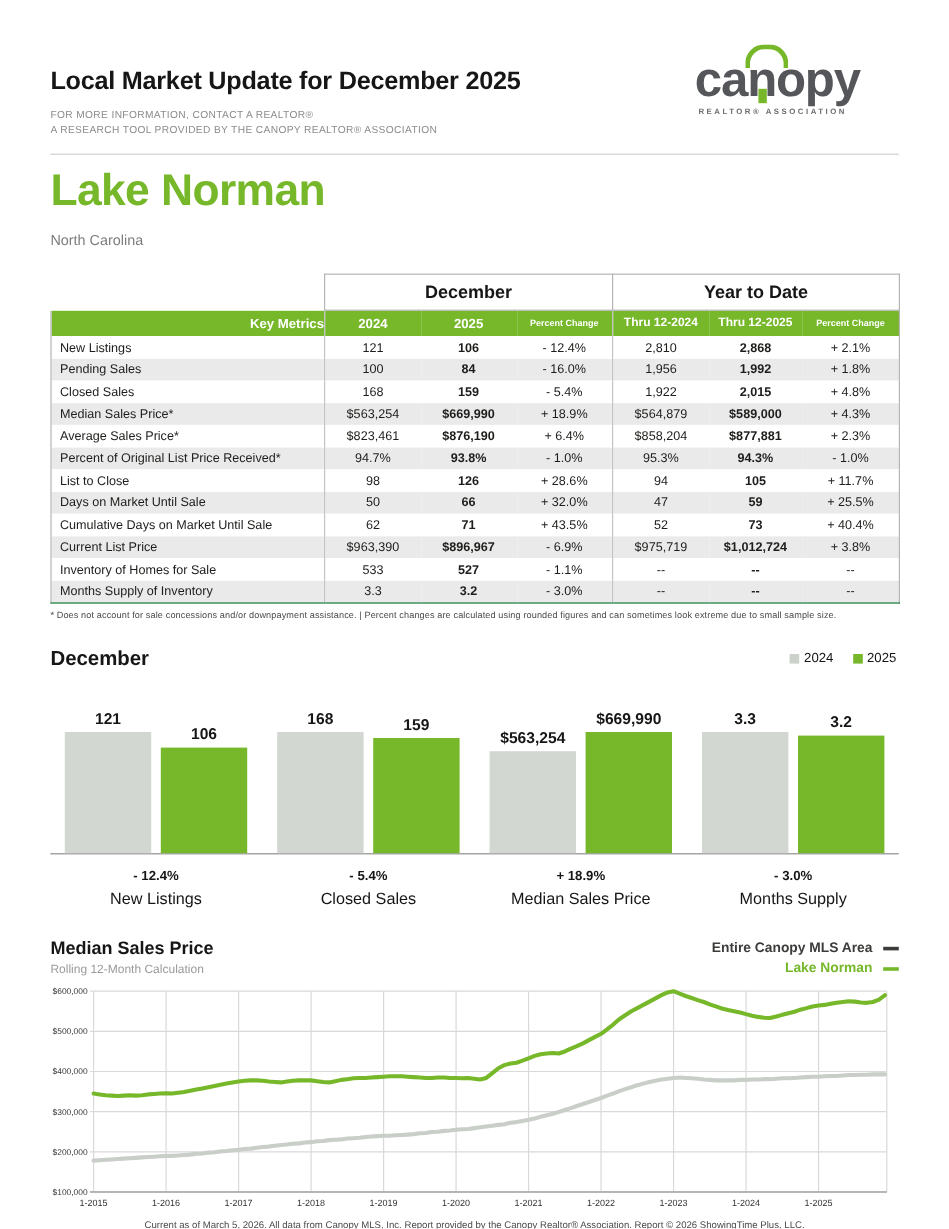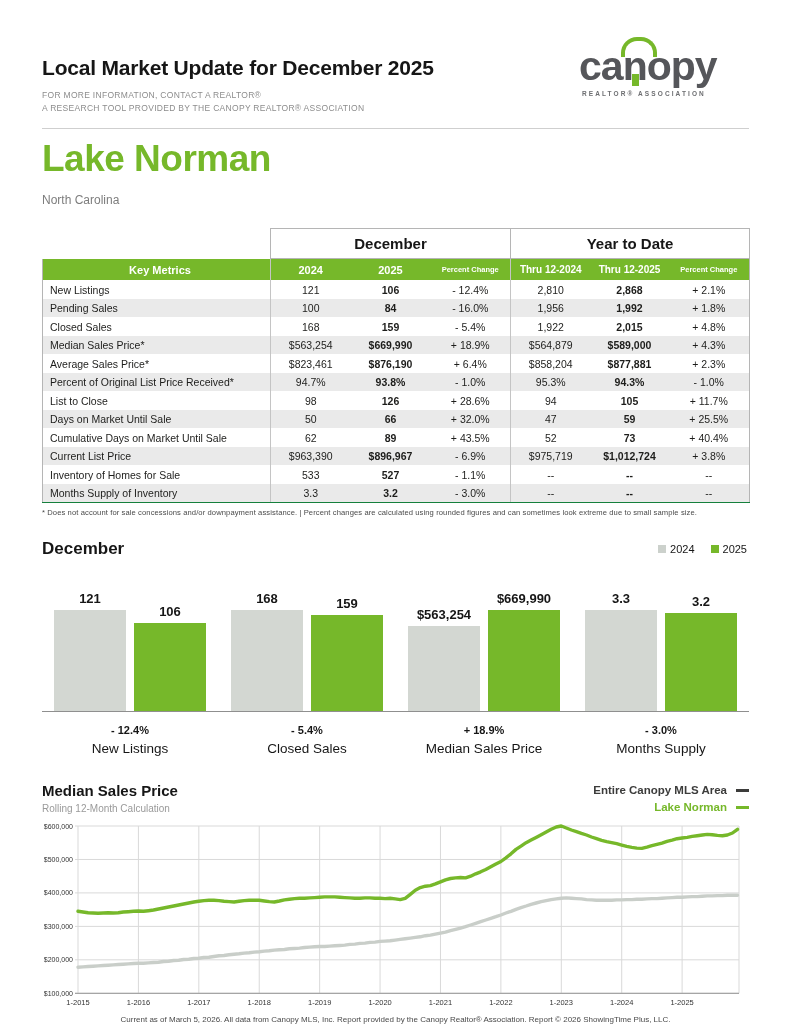--- a/index.html
+++ b/index.html
@@ -19,21 +19,21 @@
   .rule{border-top:1px solid #cfcfcf;margin-top:13px;}
   h2{margin:9px 0 0 0;font-size:37px;color:#76b82a;letter-spacing:-0.5px;}
   .state{margin-top:13px;font-size:12px;color:#7d7d7d;}
 
   
   table.metrics{border-collapse:collapse;table-layout:fixed;width:707px;margin-top:21px;}
   .metrics th,.metrics td{padding:0;}
   tr.grouphead td.nob{border:none;}
   th.ghead{border:1px solid #b5b5b5;background:#fff;font-size:15px;font-weight:bold;height:29px;color:#161616;}
   tr.green th{background:#76b82a;color:#fff;height:21px;}
-  th.km{text-align:center;padding-left:7px;font-size:11px;}
+  th.km{text-align:right;padding-left:7px;font-size:11px;}
   th.yr{font-size:11px;}
   th.thru{font-size:10px;}
   th.pct{font-size:7.5px;}
   .metrics tbody td{font-size:10.5px;text-align:center;height:18.5px;color:#1d1d1b;}
   .metrics td.metric{text-align:left;padding-left:7px;}
   .metrics td.b{font-weight:bold;}
   .metrics tr.stripe td{background:#eaeaea;}
   tr.green th:first-child,.metrics tbody td:first-child{border-left:1px solid #b5b5b5;}
   tr.green th:last-child,.metrics tbody td:last-child{border-right:1px solid #b5b5b5;}
   .metrics tbody tr:last-child td{border-bottom:1px solid #15803d;}
@@ -202,21 +202,21 @@
             <td class="vline">50</td>
             <td class="b">66</td>
             <td>+ 32.0%</td>
             <td class="vline">47</td>
             <td class="b">59</td>
             <td>+ 25.5%</td>
           </tr>
           <tr>
             <td class="metric">Cumulative Days on Market Until Sale</td>
             <td class="vline">62</td>
-            <td class="b">89</td>
+            <td class="b">71</td>
             <td>+ 43.5%</td>
             <td class="vline">52</td>
             <td class="b">73</td>
             <td>+ 40.4%</td>
           </tr>
           <tr class="stripe">
             <td class="metric">Current List Price</td>
             <td class="vline">$963,390</td>
             <td class="b">$896,967</td>
             <td>- 6.9%</td>

